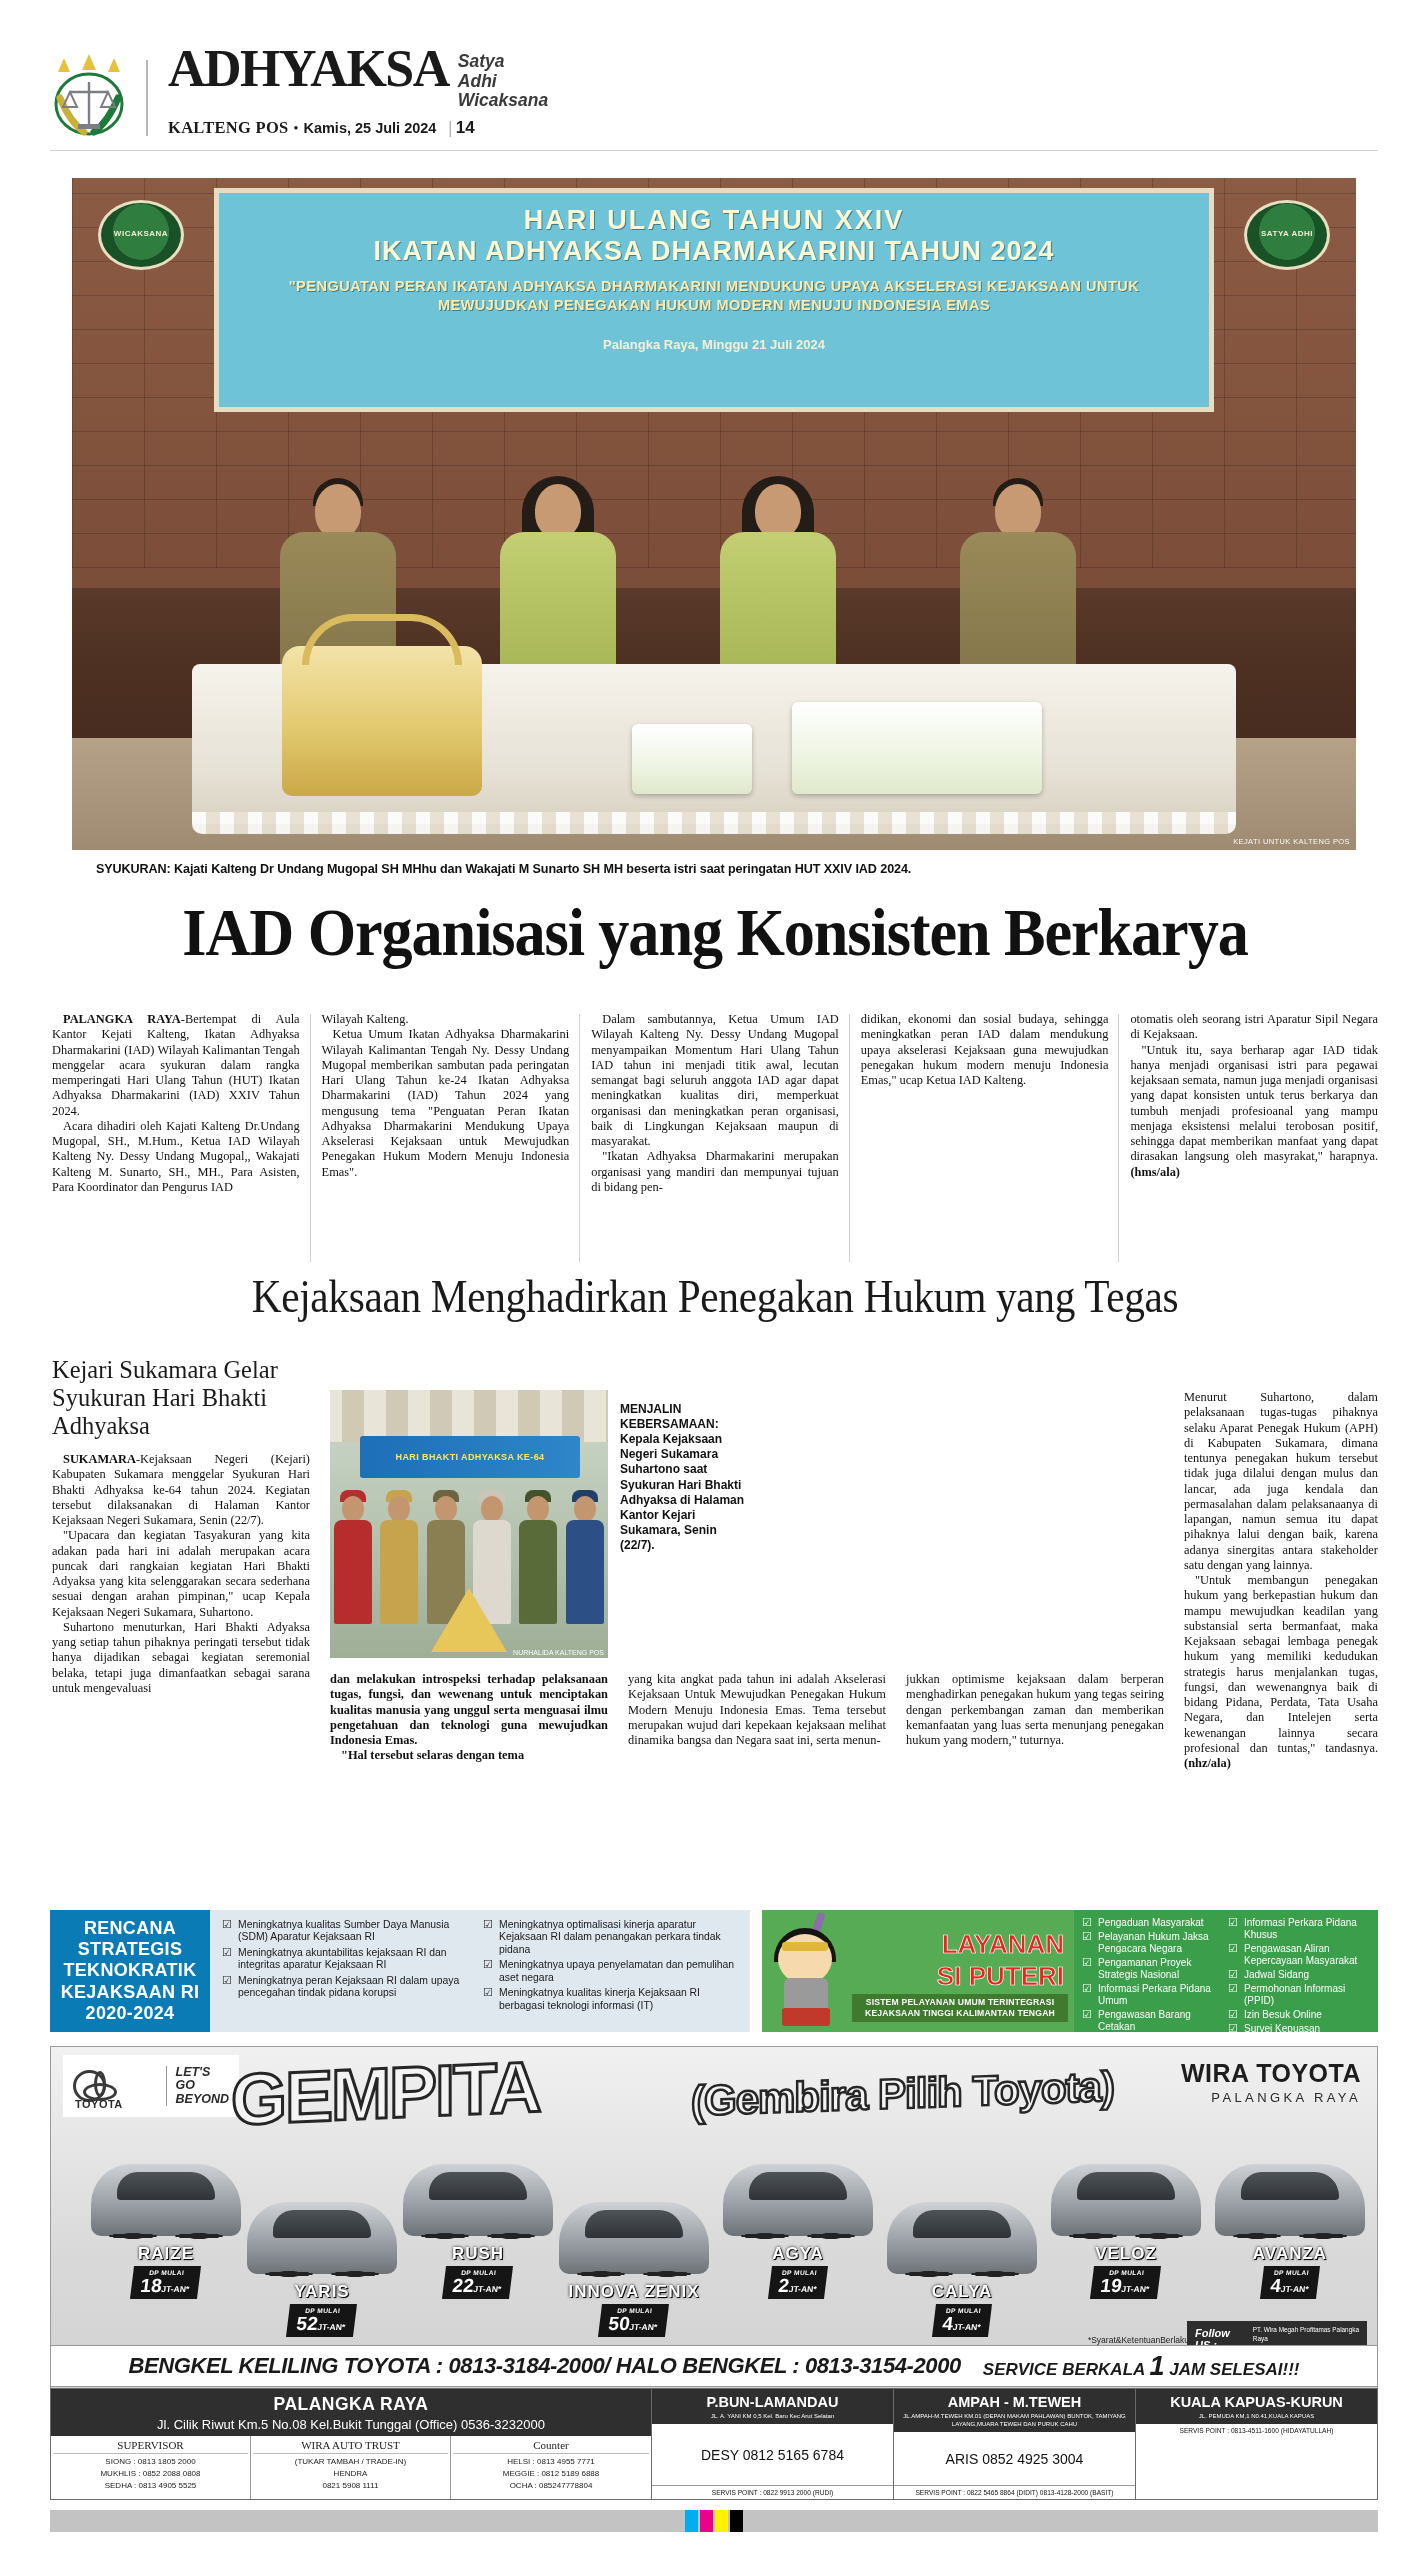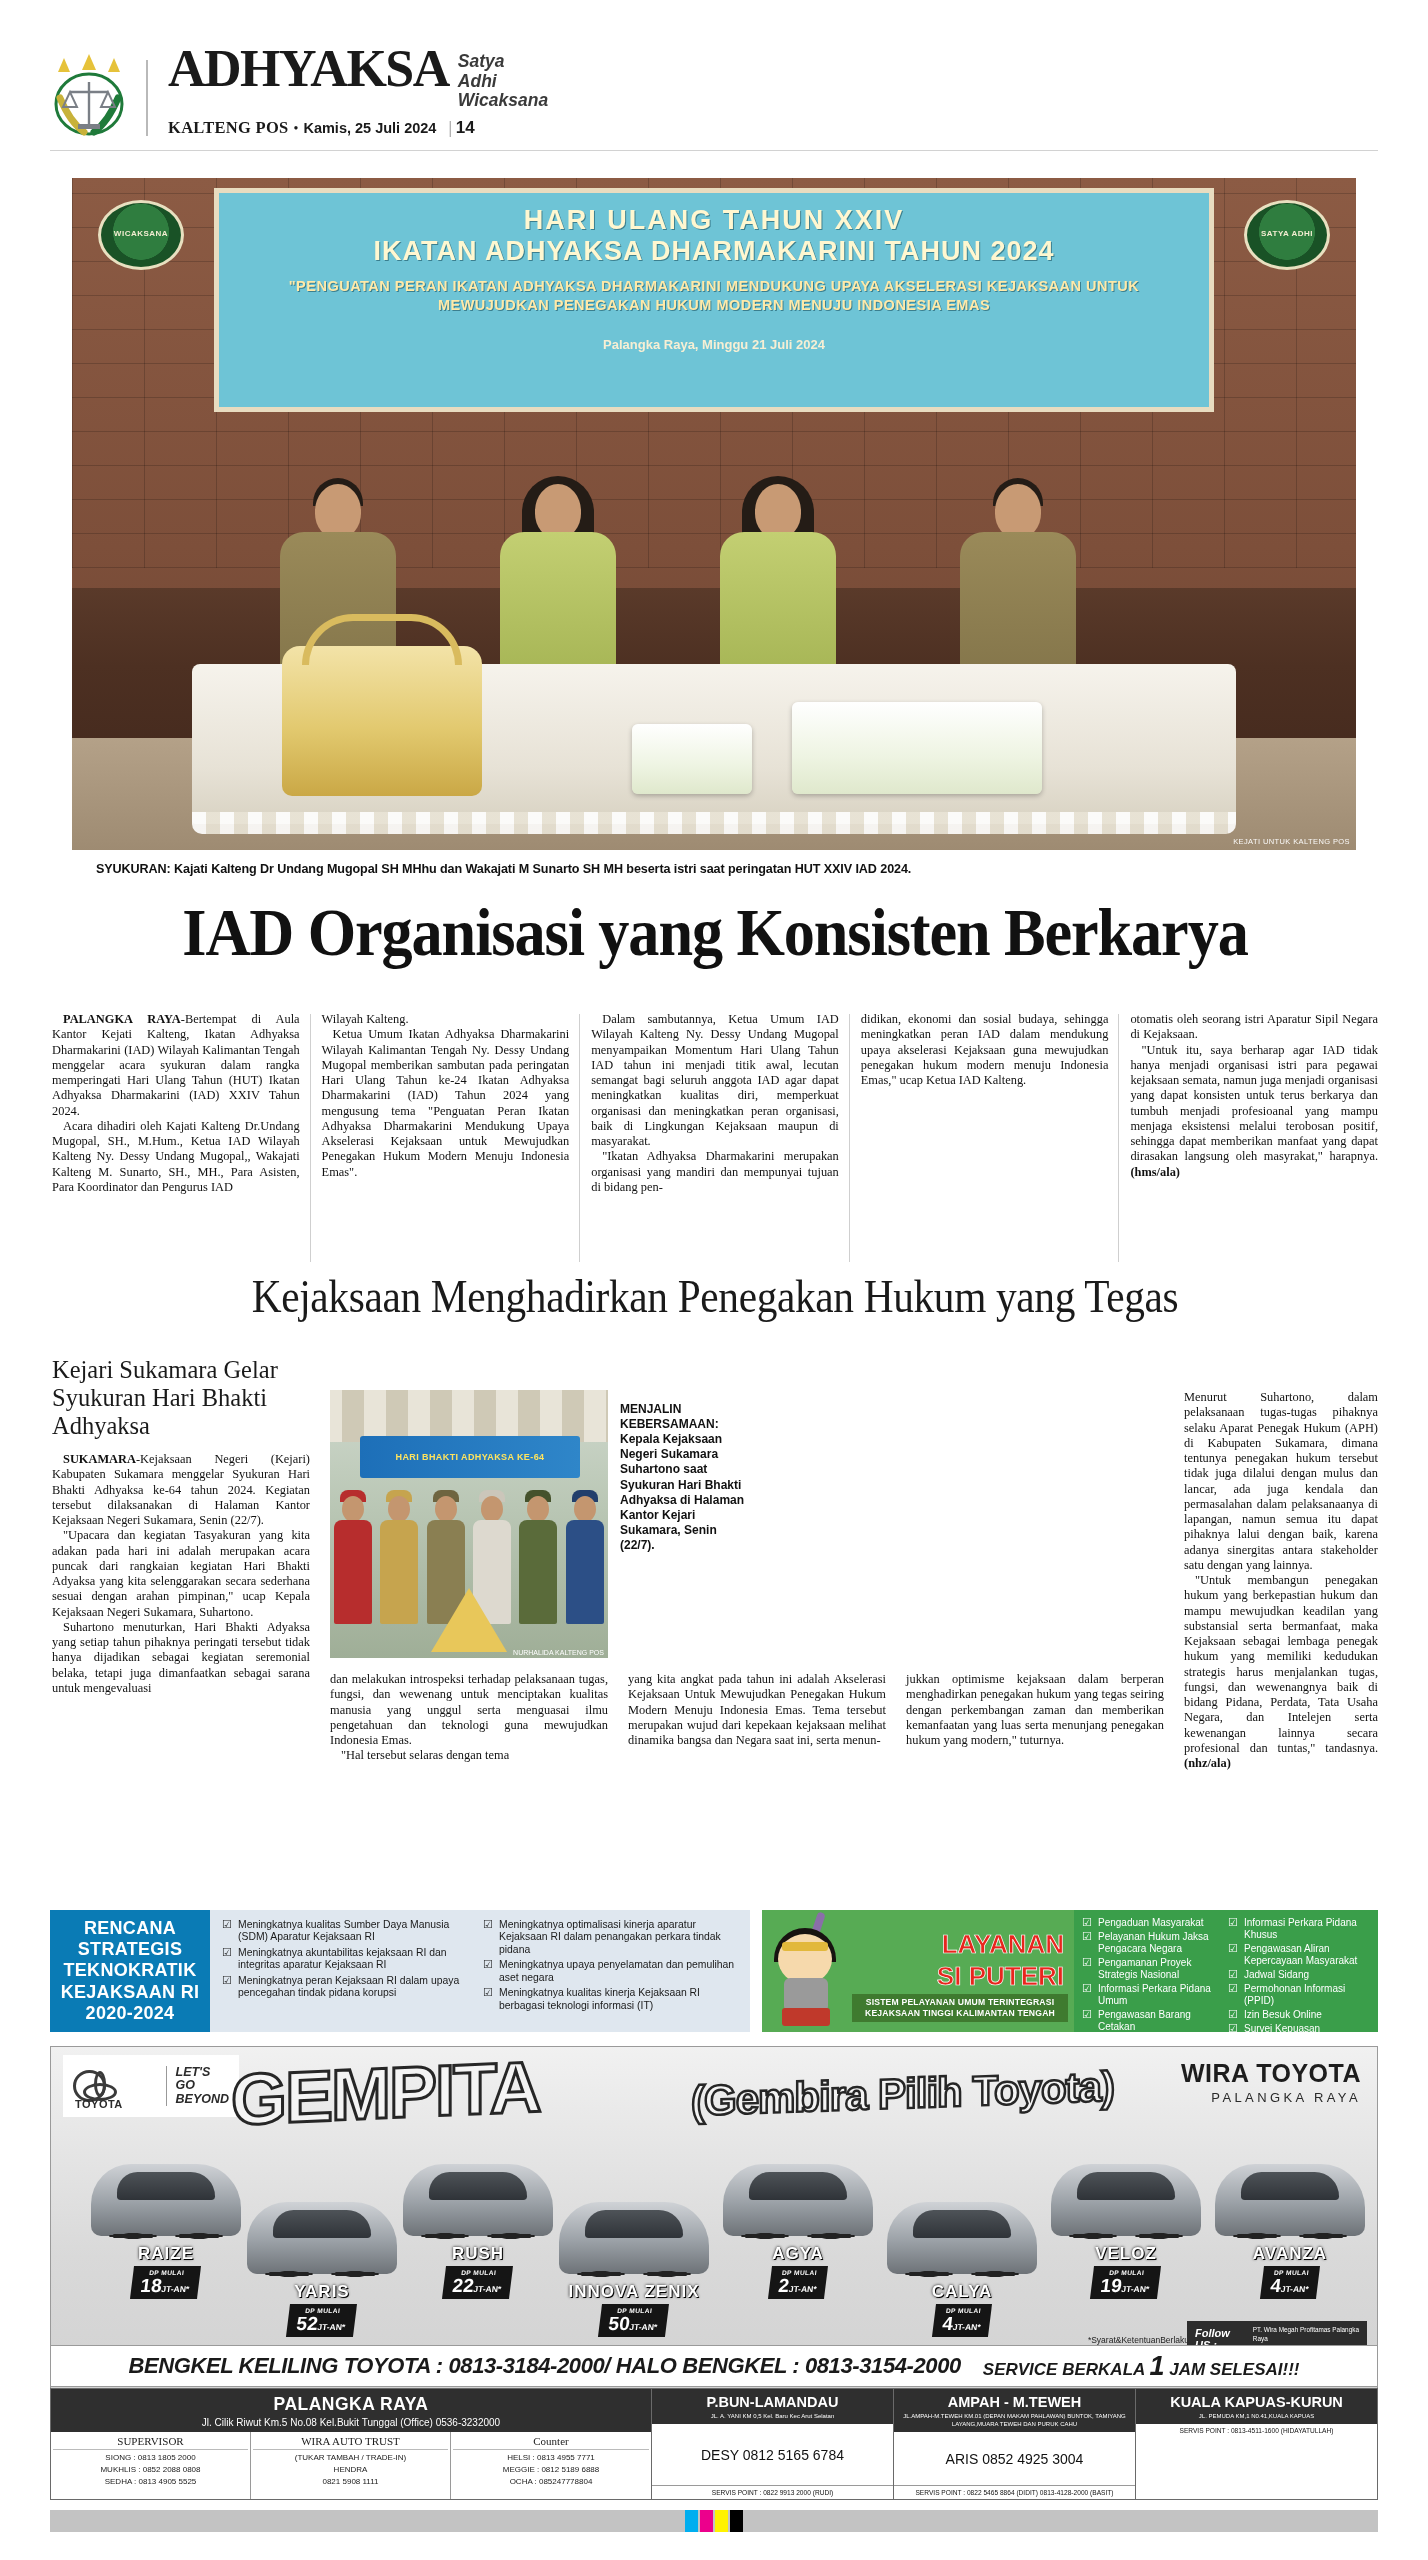--- a/index.html
+++ b/index.html
@@ -249,21 +249,21 @@
   }
   .p2-credit {
     position: absolute; right: 4px; bottom: 2px;
     font-family: "Liberation Sans", sans-serif; font-size: 7px; color: #fff;
   }
   .cap2 {
     position: absolute; left: 620px; top: 1402px; width: 128px;
     font-family: "Liberation Sans", sans-serif; font-weight: bold;
     font-size: 12px; line-height: 1.26; color: #111;
   }
-  .a2c3 { position: absolute; left: 330px; top: 1672px; width: 278px; height: 200px; }
+  .a2c3 { position: absolute; left: 330px; top: 1672px; width: 278px; height: 200px; font-weight: bold; }
   .a2c4 { position: absolute; left: 628px; top: 1390px; width: 258px; height: 482px; }
   .a2c5 { position: absolute; left: 906px; top: 1390px; width: 258px; height: 482px; }
   .a2c6 { position: absolute; left: 1184px; top: 1390px; width: 194px; height: 482px; }
 
   
   .renstra {
     position: absolute; left: 50px; top: 1910px; width: 700px; height: 122px;
     background: #dfe7ef; display: flex; overflow: hidden;
   }
   .renstra-badge {
@@ -407,21 +407,21 @@
   
   .dealer {
     position: absolute; left: 50px; top: 2388px; width: 1328px; height: 112px;
     border: 1px solid #6a6a6a; display: flex; background: #fff; overflow: hidden;
   }
   .d-left { width: 600px; display: flex; flex-direction: column; }
   .d-head {
     background: #2f2f2f; color: #fff; text-align: center; padding: 5px 0 4px;
   }
   .d-head .t { font-family:"Liberation Sans",sans-serif; font-weight:bold; font-size:17.5px; letter-spacing:.5px; }
-  .d-head .a { font-family:"Liberation Sans",sans-serif; font-size:10px; margin-top:2px; }
+  .d-head .a { font-family:"Liberation Sans",sans-serif; font-size:13px; margin-top:2px; }
   .d-cols { flex: 1; display: grid; grid-template-columns: 1fr 1fr 1fr; }
   .d-cols > div { border-right: 1px solid #9a9a9a; text-align: center; padding: 3px 2px; }
   .d-cols > div:last-child { border-right: 0; }
   .d-cols .ttl { font-family:Liberation Serif, serif; font-size:11px; color:#1a1a1a; border-bottom:1px solid #bbb; padding-bottom:2px; margin-bottom:2px; }
   .d-cols .ln { font-family:"Liberation Sans",sans-serif; font-size:8px; line-height:1.5; color:#1a1a1a; }
   .d-right { flex: 1; display: flex; }
   .d-branch { flex: 1; border-left: 1px solid #6a6a6a; display: flex; flex-direction: column; }
   .d-branch .bh { background:#2f2f2f; color:#fff; text-align:center; padding:5px 3px 4px; }
   .d-branch .bh .t { font-family:"Liberation Sans",sans-serif; font-weight:bold; font-size:14.5px; }
   .d-branch .bh .a { font-family:"Liberation Sans",sans-serif; font-size:6px; line-height:1.35; margin-top:2px; }

